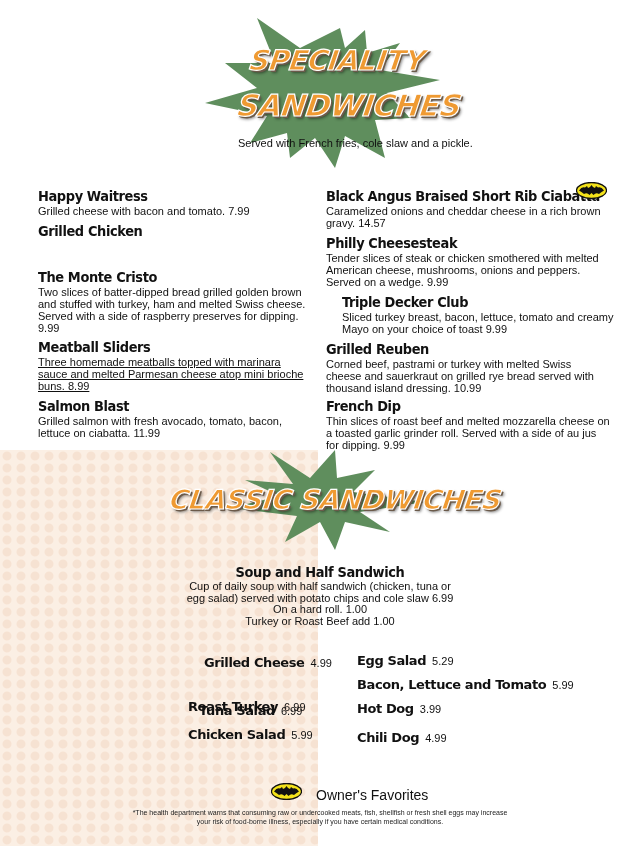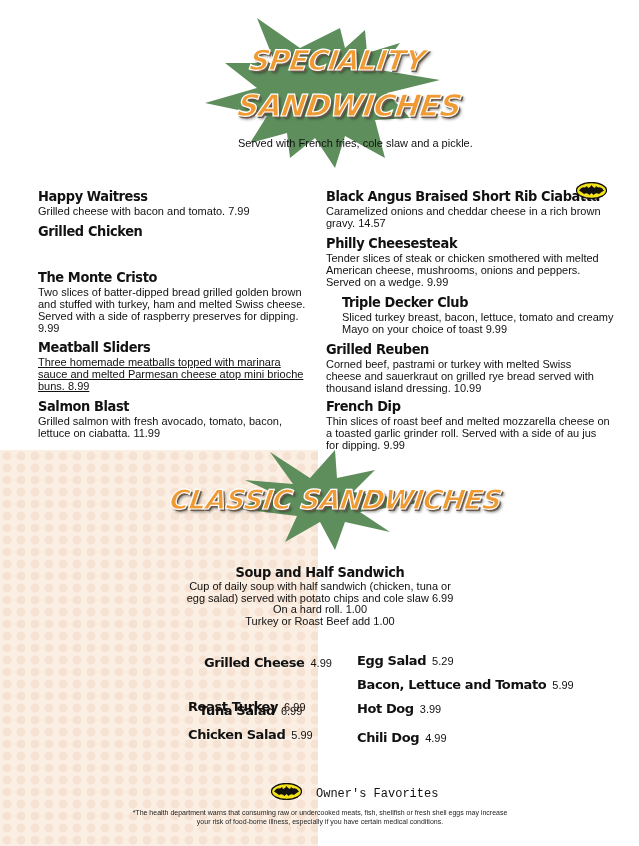--- a/index.html
+++ b/index.html
@@ -42,21 +42,21 @@
   .bat { position: absolute; }
 
   .soup { position: absolute; text-align: center; }
   .soup .item-name { transform-origin: center bottom; }
   .soup .item-desc { line-height: 11.5px; }
 
   .classic-row { position: absolute; white-space: nowrap; }
   .classic-row .item-name { display: inline; transform: none; font-size: 13px; }
   .classic-row .price { font-size: 11px; margin-left: 6px; }
 
-  .legend { position: absolute; font-size: 12px; white-space: nowrap; font-family: Liberation Mono, monospace; }
+  .legend { position: absolute; font-size: 14px; white-space: nowrap; }
   .disclaimer { position: absolute; font-size: 7px; line-height: 9px; text-align: center; color: #222; }
 </style>
 </head>
 <body>
 
 <div class="peach"></div>
 
 <div class="burst" style="left:195px; top:8px;">
   <svg width="250" height="160" viewBox="0 0 250 160">
     <polygon fill="#5f8e5d" points="125,30 145,20 150,40 170,22 172,45 205,35 185,62 245,72 192,85 215,110 180,112 190,150 150,128 140,160 120,130 95,150 92,125 55,135 72,108 10,95 62,80 30,55 80,55 62,10 105,40"></polygon>

